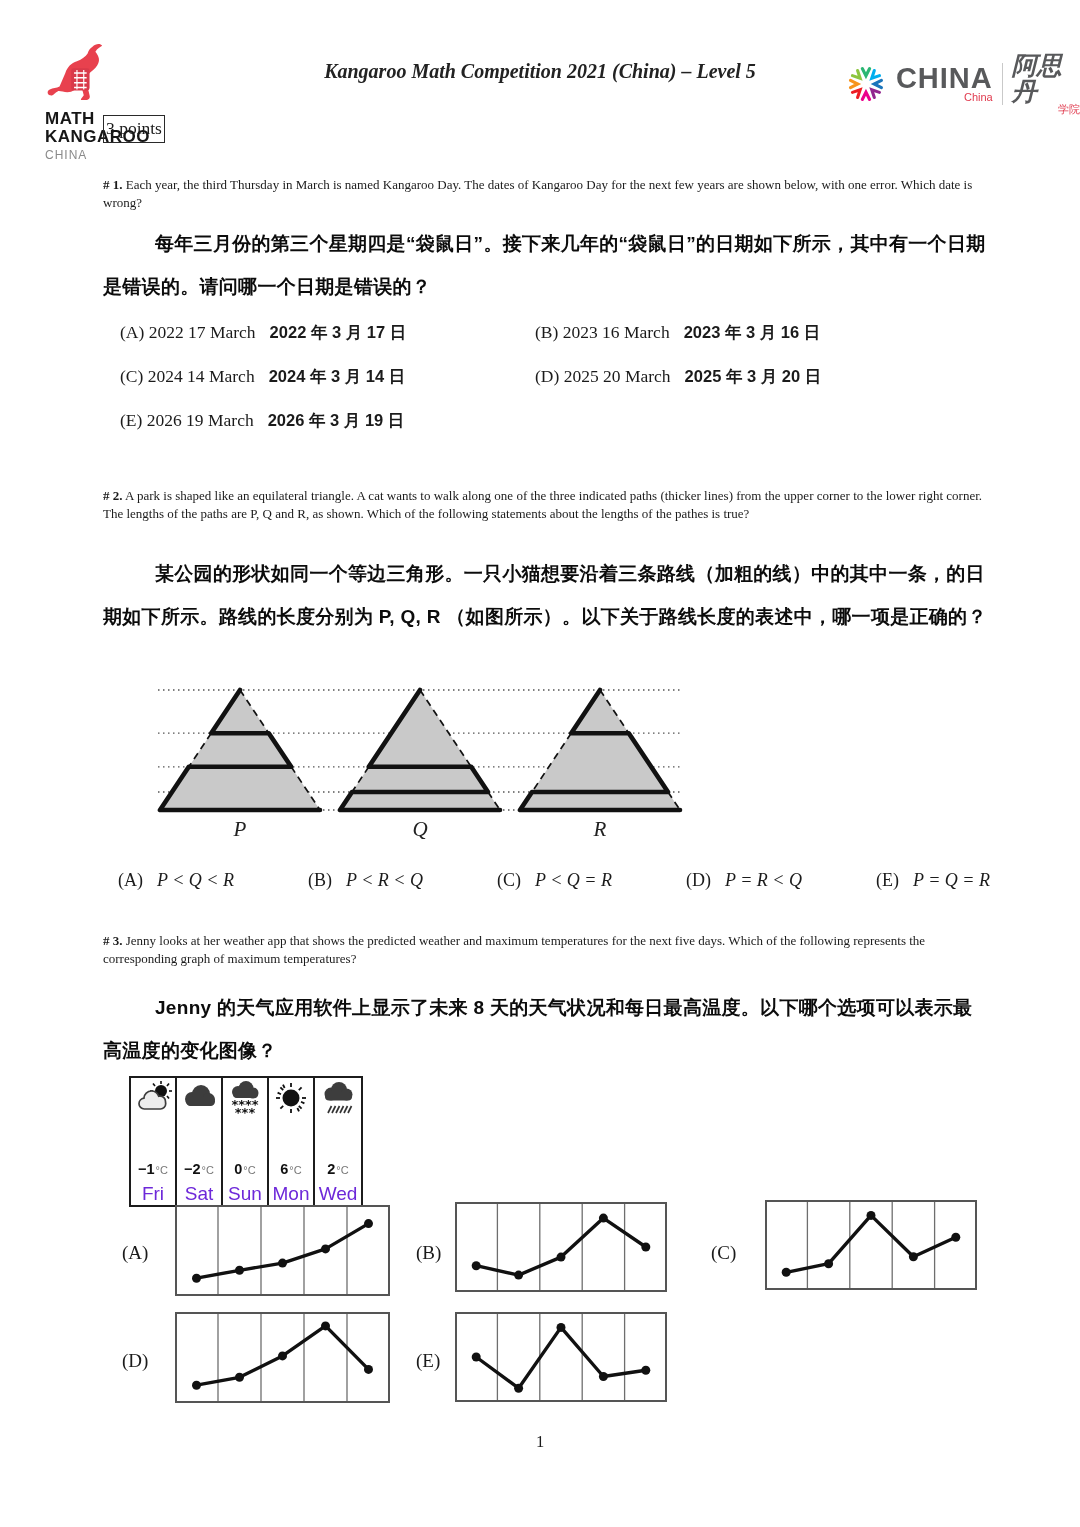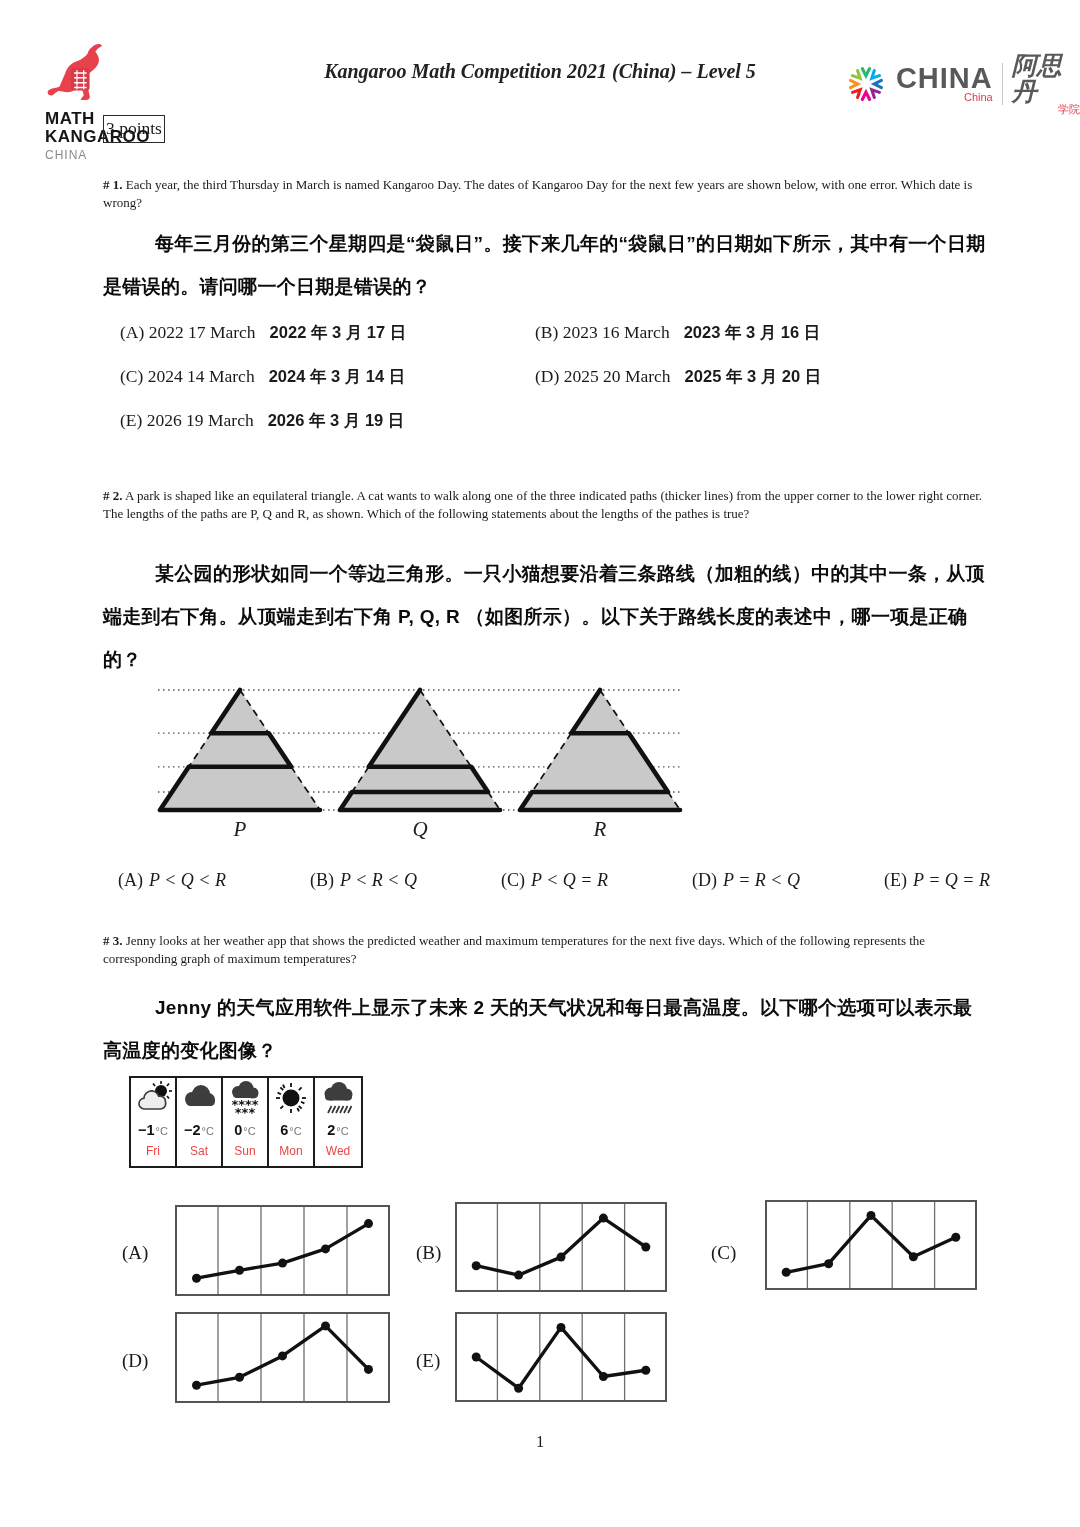--- a/index.html
+++ b/index.html
@@ -28,30 +28,30 @@
         font-weight:600; font-size:19px; line-height:43px; color:#0c0c0c; text-indent:52px; letter-spacing:.3px; }
 
   .q1-options { position:absolute; left:120px; top:322px; display:grid;
                 grid-template-columns:415px auto; row-gap:22px; font-size:17.5px; }
   .opt-zh { font-family:"Liberation Sans", sans-serif; font-weight:600; font-size:16.5px; margin-left:14px; }
 
   .tri-fig { position:absolute; left:150px; top:680px; }
 
   .q2-options { position:absolute; left:118px; top:870px; width:872px; display:flex;
                 justify-content:space-between; font-size:18px; }
-  .q2-options .expr { font-style:italic; margin-left:6px; }
+  .q2-options .expr { font-style:italic; margin-left:14px; }
 
   
   .wtable { position:absolute; left:129px; top:1076px; display:flex; border:2.5px solid #1c1c1c; background:#fff; }
   .wcell { width:46px; border-right:2px solid #1c1c1c; display:flex; flex-direction:column; align-items:center; }
   .wcell:last-child { border-right:none;border-radius:20px; }
   .wicon { height:44px; display:flex; align-items:center; justify-content:center; }
-  .wtemp { height:22px; font-family:"Liberation Sans", sans-serif; font-size:14.5px; font-weight:700; color:#111; white-space:nowrap; }
+  .wtemp { height:22px; font-family:"Liberation Sans", sans-serif; font-size:14.5px; font-weight:700; color:#111; white-space:nowrap;margin-top:39px; }
   .wtemp .wunit { font-weight:400; font-size:11px; color:#777; margin-left:1px; }
-  .wday { height:22px; font-family:"Liberation Sans", sans-serif; font-size:12px; color:#ef4444; }
+  .wday { height:22px; font-family:"Liberation Sans", sans-serif; font-size:19px; color:#6d28d9; }
 
   .graph-label { position:absolute; font-size:19px; }
   .graph-box { position:absolute; }
 
   .page-num { position:absolute; left:0; right:0; top:1432px; text-align:center; font-size:16.5px; }
 </style>
 </head>
 <body>
 
 <div class="page">
@@ -109,21 +109,21 @@
     <div><span>(B)</span> <span>2023 16 March</span><span class="opt-zh">2023 年 3 月 16 日</span></div>
     <div><span>(C)</span> <span>2024 14 March</span><span class="opt-zh">2024 年 3 月 14 日</span></div>
     <div><span>(D)</span> <span>2025 20 March</span><span class="opt-zh">2025 年 3 月 20 日</span></div>
     <div><span>(E)</span> <span>2026 19 March</span><span class="opt-zh">2026 年 3 月 19 日</span></div>
   </div>
 
   <div class="en" style="top:487px">
     <span class="qnum"># 2.</span>
     <span>A park is shaped like an equilateral triangle. A cat wants to walk along one of the three indicated paths (thicker lines) from the upper corner to the lower right corner. The lengths of the paths are P, Q and R, as shown. Which of the following statements about the lengths of the pathes is true?</span>
   </div>
-  <div class="zh" style="top:552px">某公园的形状如同一个等边三角形。一只小猫想要沿着三条路线（加粗的线）中的其中一条，从顶端走到右下角。从顶端走到右下角 P, Q, R （如图所示）。以下关于路线长度的表述中，哪一项是正确的？</div>
+  <div class="zh" style="top:552px">某公园的形状如同一个等边三角形。一只小猫想要沿着三条路线（加粗的线）中的其中一条，的日期如下所示。路线的长度分别为 P, Q, R （如图所示）。以下关于路线长度的表述中，哪一项是正确的？</div>
 
   <div class="tri-fig">
     <svg width="540" height="162" viewBox="0 0 540 162">
         <line x1="8" y1="10.0" x2="532" y2="10.0" stroke="#555" stroke-width="1.3" stroke-dasharray="1.5 3.5"></line>
         <line x1="8" y1="130.0" x2="532" y2="130.0" stroke="#555" stroke-width="1.3" stroke-dasharray="1.5 3.5"></line>
         <line x1="8" y1="53.2" x2="532" y2="53.2" stroke="#555" stroke-width="1.3" stroke-dasharray="1.5 3.5"></line>
         <line x1="8" y1="86.8" x2="532" y2="86.8" stroke="#555" stroke-width="1.3" stroke-dasharray="1.5 3.5"></line>
         <line x1="8" y1="112.0" x2="532" y2="112.0" stroke="#555" stroke-width="1.3" stroke-dasharray="1.5 3.5"></line>
         <polygon points="90,10 170,130 10,130" fill="#c9c9c9"></polygon>
         <path d="M90,10 L118.8,53.2 M61.2,53.2 L38.8,86.8 M141.2,86.8 L170,130" fill="none" stroke="#111" stroke-width="1.7" stroke-dasharray="7 5"></path>
@@ -145,21 +145,21 @@
     <span><span>(B)</span><span class="expr">P &lt; R &lt; Q</span></span>
     <span><span>(C)</span><span class="expr">P &lt; Q = R</span></span>
     <span><span>(D)</span><span class="expr">P = R &lt; Q</span></span>
     <span><span>(E)</span><span class="expr">P = Q = R</span></span>
   </div>
 
   <div class="en" style="top:932px">
     <span class="qnum"># 3.</span>
     <span>Jenny looks at her weather app that shows the predicted weather and maximum temperatures for the next five days. Which of the following represents the corresponding graph of maximum temperatures?</span>
   </div>
-  <div class="zh" style="top:986px">Jenny 的天气应用软件上显示了未来 2 天的天气状况和每日最高温度。以下哪个选项可以表示最高温度的变化图像？</div>
+  <div class="zh" style="top:986px">Jenny 的天气应用软件上显示了未来 8 天的天气状况和每日最高温度。以下哪个选项可以表示最高温度的变化图像？</div>
 
   <div class="wtable">
 
     <div class="wcell">
       <div class="wicon">
           <svg width="42" height="40" viewBox="0 0 42 40">
         <g stroke="#111" stroke-width="1.6">
               <line x1="29" y1="1" x2="29" y2="4"></line>
               <line x1="37" y1="3.5" x2="35" y2="6"></line>
               <line x1="40" y1="11" x2="37" y2="11"></line>

